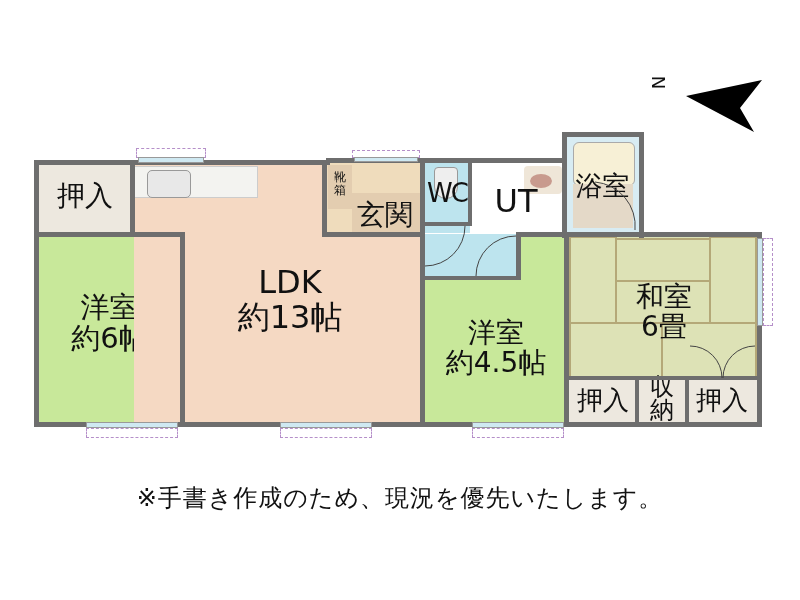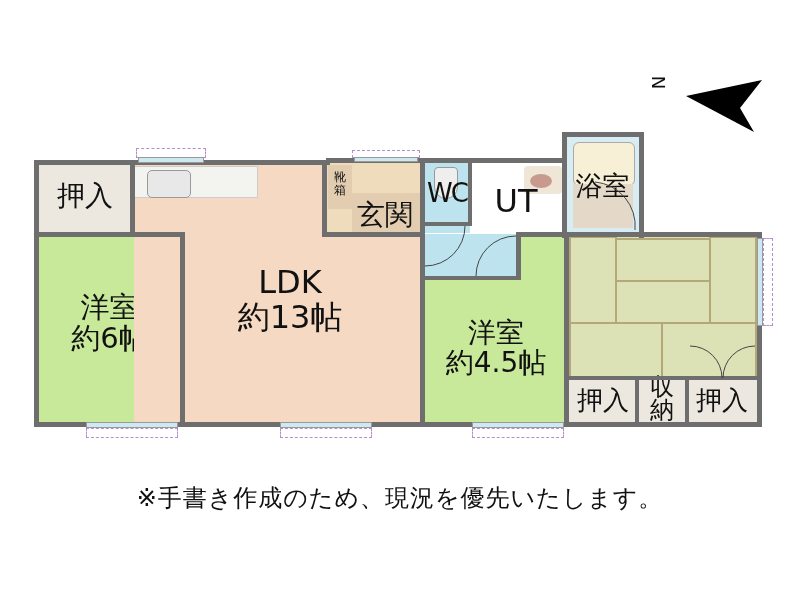--- a/index.html
+++ b/index.html
@@ -69,20 +69,22 @@
 <div class="lbl" style="left:430px;top:318px;width:132px;font-size:28px;">洋室
 約4.5帖</div>
 
 <div class="room" style="left:569px;top:236px;width:190px;height:142px;background:#dde2b6;">
   <div class="tatami" style="left:46px;top:2px;width:96px;height:44px;"></div>
   <div class="tatami" style="left:46px;top:44px;width:96px;height:44px;"></div>
   <div class="tatami" style="left:0;top:0;width:48px;height:88px;"></div>
   <div class="tatami" style="left:140px;top:0;width:48px;height:88px;"></div>
   <div class="tatami" style="left:0;top:86px;width:94px;height:56px;"></div>
   <div class="tatami" style="left:92px;top:86px;width:96px;height:56px;"></div>
+  <div class="lbl" style="left:40px;top:46px;width:110px;font-size:28px;">和室
+6畳</div>
 </div>
 
 <div class="room" style="left:569px;top:380px;width:68px;height:44px;background:#ede8df;">
   <div class="lbl" style="left:0;top:6px;width:68px;font-size:26px;">押入</div>
 </div>
 <div class="room" style="left:639px;top:380px;width:46px;height:44px;background:#ede8df;">
   <div class="lbl" style="left:0;top:-4px;width:46px;font-size:24px;line-height:0.95;">収
 納</div>
 </div>
 <div class="room" style="left:687px;top:380px;width:70px;height:44px;background:#ede8df;">

